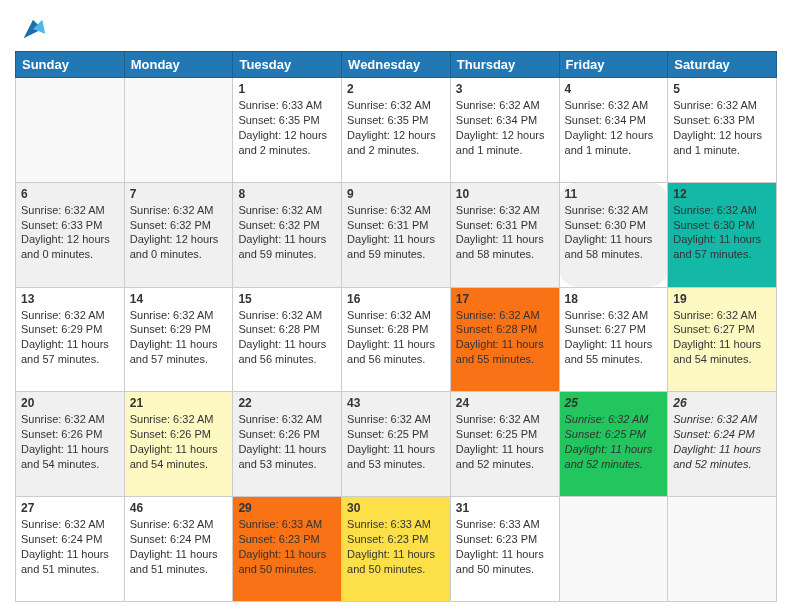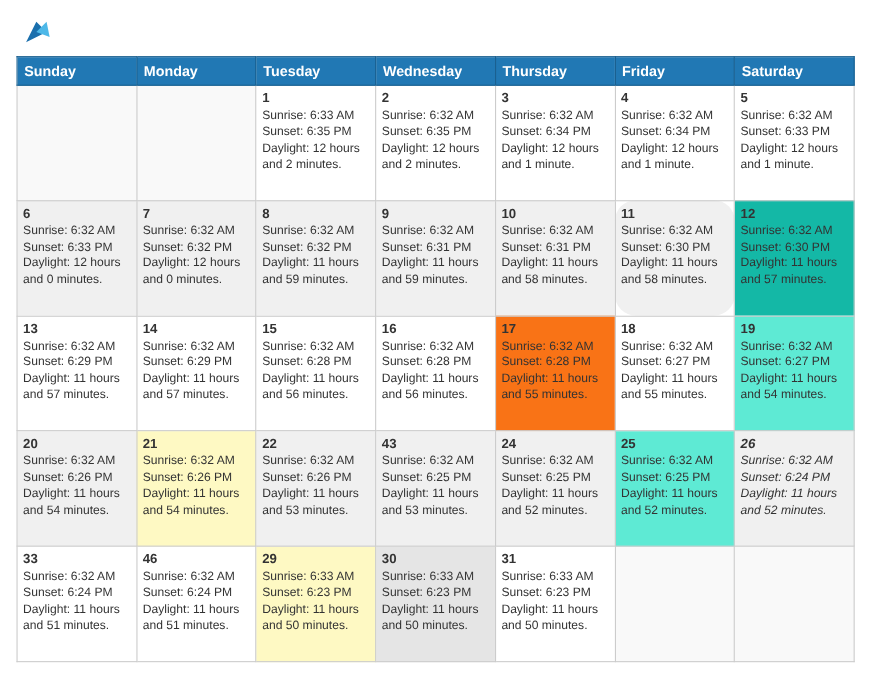--- a/index.html
+++ b/index.html
@@ -266,21 +266,21 @@
 Daylight: 11 hours
 and 55 minutes.</div>
           </td>
           <td style="background: rgb(255, 255, 255);">
             <span class="day-num">18</span>
             <div class="day-info">Sunrise: 6:32 AM
 Sunset: 6:27 PM
 Daylight: 11 hours
 and 55 minutes.</div>
           </td>
-          <td style="background: #5eead4;">
+          <td style="background: #fef9c3;">
             <span class="day-num">19</span>
             <div class="day-info">Sunrise: 6:32 AM
 Sunset: 6:27 PM
 Daylight: 11 hours
 and 54 minutes.</div>
           </td>
         </tr>
         <tr>
           <td style="background: rgb(240, 240, 240);">
             <span class="day-num">20</span>
@@ -310,58 +310,58 @@
 Daylight: 11 hours
 and 53 minutes.</div>
           </td>
           <td style="background: rgb(240, 240, 240);">
             <span class="day-num">24</span>
             <div class="day-info">Sunrise: 6:32 AM
 Sunset: 6:25 PM
 Daylight: 11 hours
 and 52 minutes.</div>
           </td>
-          <td style="background: #5eead4;">
+          <td style="background: #22c55e; font-style: italic;">
             <span class="day-num">25</span>
             <div class="day-info">Sunrise: 6:32 AM
 Sunset: 6:25 PM
 Daylight: 11 hours
 and 52 minutes.</div>
           </td>
           <td style="background: rgb(240, 240, 240); font-style: italic;">
             <span class="day-num">26</span>
             <div class="day-info">Sunrise: 6:32 AM
 Sunset: 6:24 PM
 Daylight: 11 hours
 and 52 minutes.</div>
           </td>
         </tr>
         <tr>
           <td style="background: rgb(255, 255, 255);">
-            <span class="day-num">33</span>
+            <span class="day-num">27</span>
             <div class="day-info">Sunrise: 6:32 AM
 Sunset: 6:24 PM
 Daylight: 11 hours
 and 51 minutes.</div>
           </td>
           <td style="background: rgb(255, 255, 255);">
             <span class="day-num">46</span>
             <div class="day-info">Sunrise: 6:32 AM
 Sunset: 6:24 PM
 Daylight: 11 hours
 and 51 minutes.</div>
           </td>
-          <td style="background: #fef9c3;">
+          <td style="background: #f97316;">
             <span class="day-num">29</span>
             <div class="day-info">Sunrise: 6:33 AM
 Sunset: 6:23 PM
 Daylight: 11 hours
 and 50 minutes.</div>
           </td>
-          <td style="background: #e5e5e5;">
+          <td style="background: #fde047;">
             <span class="day-num">30</span>
             <div class="day-info">Sunrise: 6:33 AM
 Sunset: 6:23 PM
 Daylight: 11 hours
 and 50 minutes.</div>
           </td>
           <td style="background: rgb(255, 255, 255);">
             <span class="day-num">31</span>
             <div class="day-info">Sunrise: 6:33 AM
 Sunset: 6:23 PM

